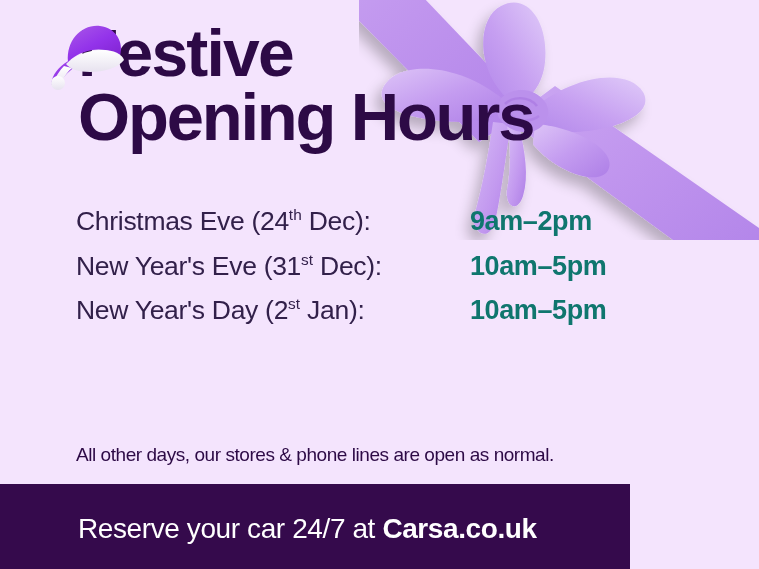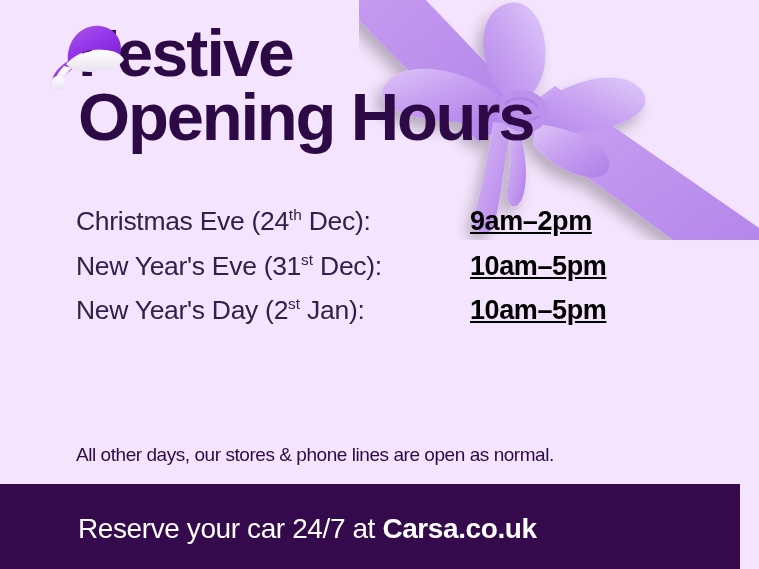--- a/index.html
+++ b/index.html
@@ -85,47 +85,46 @@
     letter-spacing: -0.3px;
     white-space: nowrap;
   }
   .day-label sup {
     font-size: 0.58em;
     vertical-align: super;
     line-height: 0;
     letter-spacing: 0;
   }
   .time-value {
-    color: #000000;
+    color: #0f766e;
     font-size: 27px;
     font-weight: 800;
     letter-spacing: -0.4px;
     white-space: nowrap;
-    text-decoration: underline;
   }
 
   
   .footnote {
     position: absolute;
     left: 76px;
     top: 444px;
     color: #2d0a46;
     font-size: 19px;
     font-weight: 400;
     letter-spacing: -0.45px;
     white-space: nowrap;
     z-index: 5;
   }
 
   
   .footer-bar {
     position: absolute;
     left: 0;
     bottom: 0;
-    width: 740px;
+    width: 630px;
     height: 85px;
     background: #350a4c;
     z-index: 7;
   }
   .footer-text {
     position: absolute;
     left: 78px;
     top: 29px;
     color: #ffffff;
     font-size: 28px;

